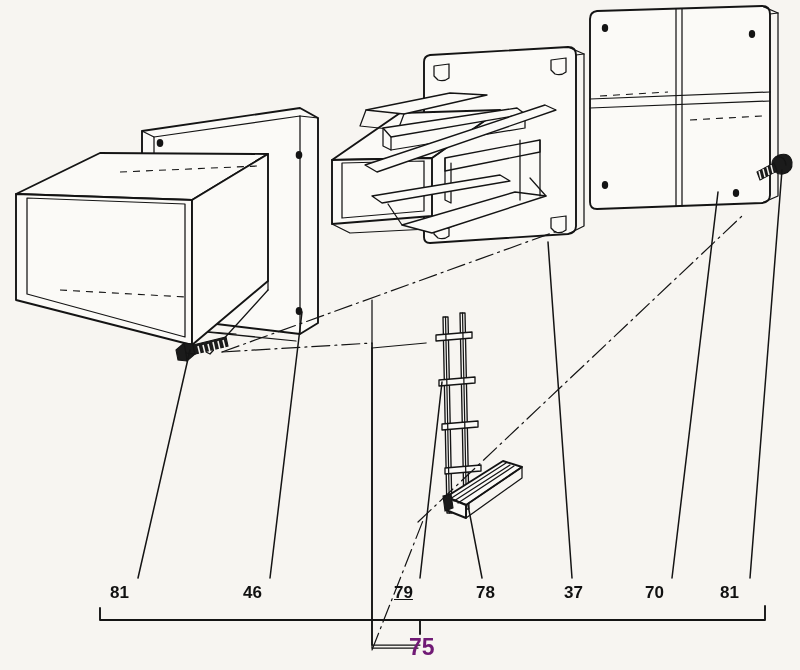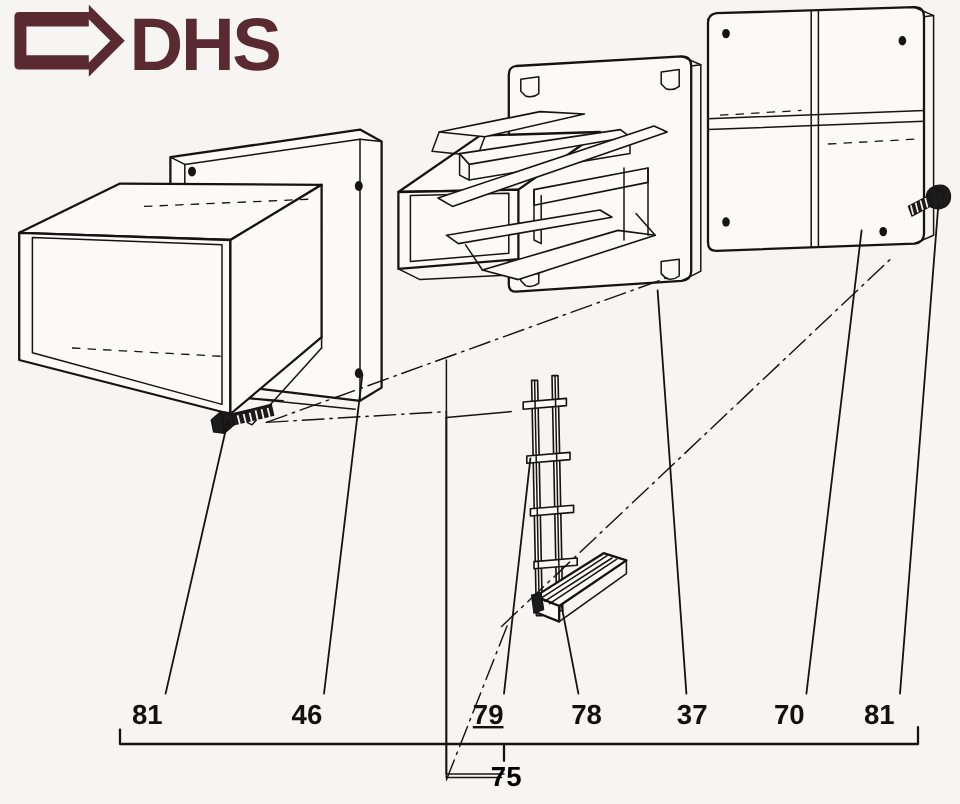--- a/index.html
+++ b/index.html
@@ -25,56 +25,42 @@
   #logo {
     position: absolute;
     left: 8px;
     top: 2px;
     width: 280px;
     height: 64px;
   }
   .callout-label {
     position: absolute;
     font-family: "Liberation Sans", sans-serif;
-    font-size: 23px;
+    font-size: 17px;
     font-weight: 700;
     color: #111111;
     letter-spacing: 0px;
     line-height: 1;
     white-space: nowrap;
   }
   .assy-label {
     position: absolute;
     font-family: "Liberation Sans", sans-serif;
     font-size: 23px;
     font-weight: 700;
-    color: #000000;
+    color: #701a75;
     line-height: 1;
     white-space: nowrap;
   }
 </style>
 </head>
 <body>
 
 <div id="page">
 
-  <div id="logo">
-    <svg viewBox="0 0 280 64" width="280" height="64">
-
-      <g>
-        <path d="M8 8 L66 8 L66 2 L96 32 L66 62 L66 56 L8 56
-                 Q4 56 4 52 L4 12 Q4 8 8 8 Z" fill="#5a2a31"></path>
-        <path d="M14 20 L66 20 L66 14 L84 32 L66 50 L66 44 L14 44 Z" fill="#f7f5f1"></path>
-      </g>
-
-      <g>
-        <text x="100" y="56" font-family="'Liberation Sans', sans-serif" font-size="62" font-weight="700" fill="#5a2a31" letter-spacing="-2">DHS</text>
-      </g>
-    </svg>
-  </div>
 
   <svg id="drawing" viewBox="0 0 800 670">
     <defs>
       <style>
         .ln  { fill:none; stroke:#141414; stroke-width:1.9; stroke-linejoin:round; stroke-linecap:round; }
         .lnT { fill:none; stroke:#141414; stroke-width:1.25; stroke-linejoin:round; stroke-linecap:round; }
         .lnH { fill:none; stroke:#141414; stroke-width:1.1; stroke-dasharray:7 6; }
         .face{ fill:#fbfaf7; stroke:#141414; stroke-width:1.9; stroke-linejoin:round; }
         .faceT{ fill:#fbfaf7; stroke:#141414; stroke-width:1.35; stroke-linejoin:round; }
         .lead{ fill:none; stroke:#141414; stroke-width:1.5; stroke-linecap:round; }

